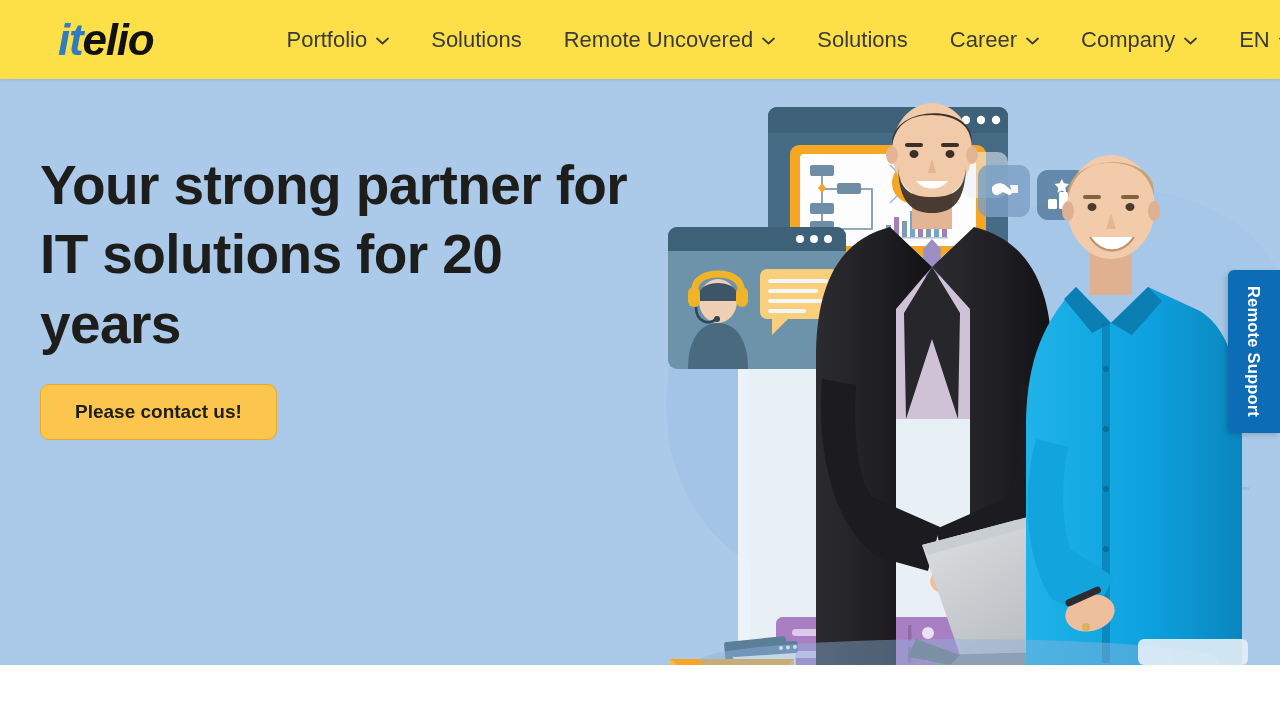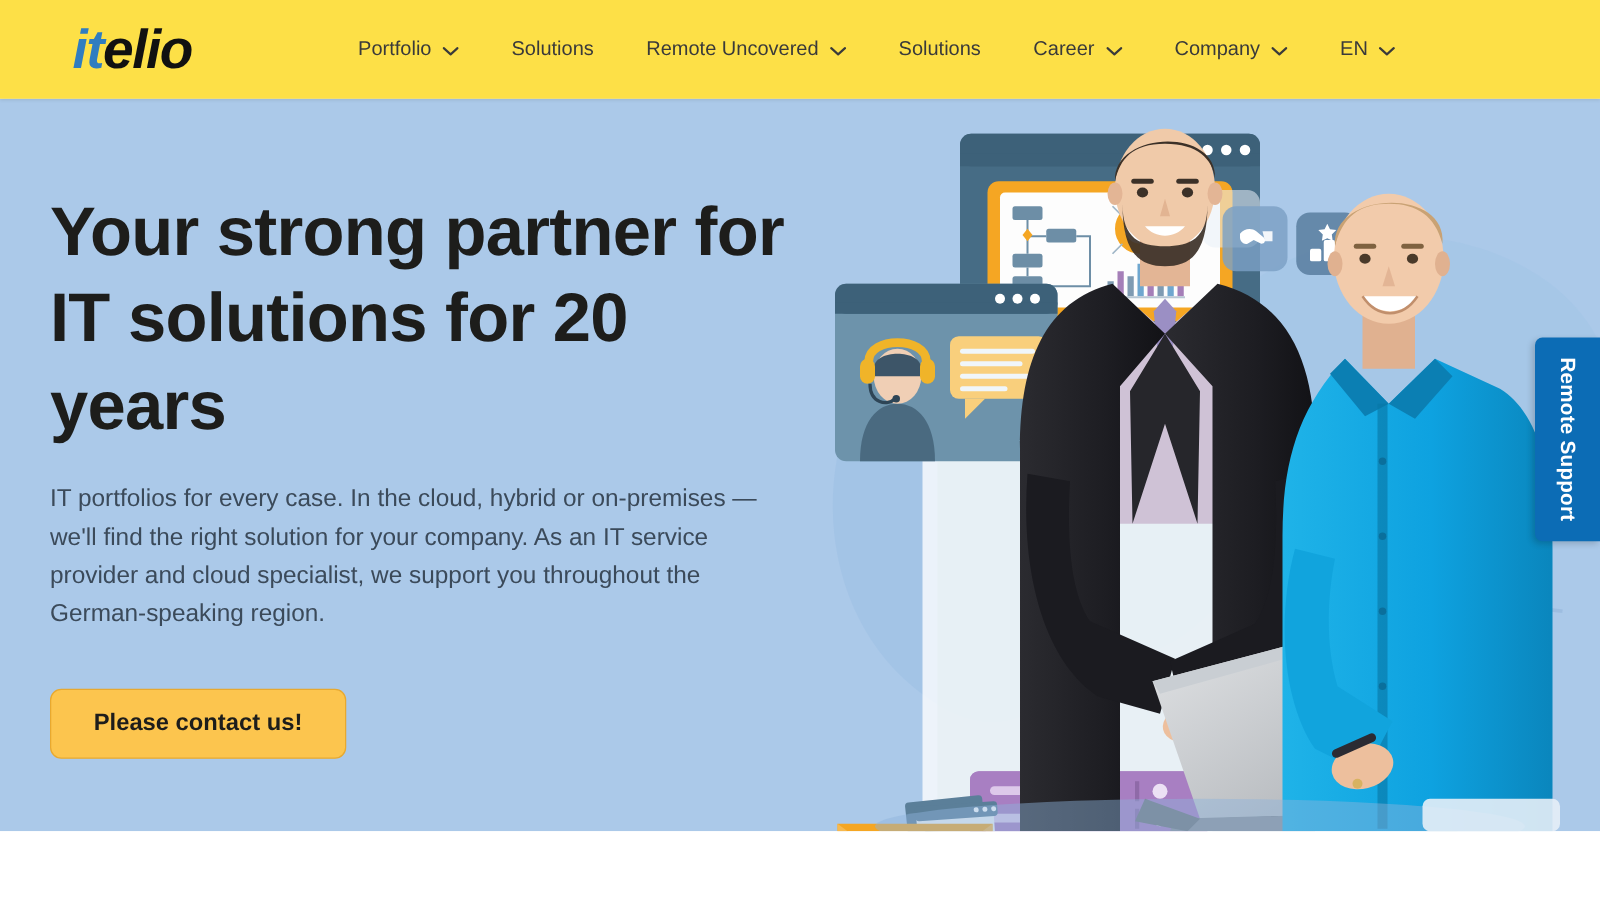--- a/index.html
+++ b/index.html
@@ -42,21 +42,21 @@
     display: flex;
     align-items: center;
     margin-left: 112px;
     gap: 0px;
   }
   .nav-item {
     display: flex;
     align-items: center;
     gap: 9px;
     padding: 0 21px;
-    font-size: 16px;
+    font-size: 22px;
     color: #3a3a3a;
     line-height: 1;
     cursor: pointer;
     white-space: nowrap;
   }
   .chevron { display: inline-block; width: 13px; height: 8px; position: relative; top: 1px; }
   .chevron svg { display: block; }
 
   
   .hero {
@@ -214,21 +214,20 @@
       </span>
     </div>
 
   </nav>
 </div>
 
 <div class="hero">
 
   <div class="hero-text">
     <h1 class="hero-title">Your strong partner for IT solutions for 20 years</h1>
-    <p class="hero-sub">IT portfolios for every case. In the cloud, hybrid or on-premises — we'll find the right solution for your company. As an IT service provider and cloud specialist, we support you throughout the German-speaking region.</p>
     <button class="cta">Please contact us!</button>
   </div>
 
   <div class="illus">
     <svg viewBox="0 0 640 586" xmlns="http://www.w3.org/2000/svg">
       <defs>
         <clipPath id="heroClip">
             <rect x="0" y="0" width="640" height="586"></rect>
           </clipPath>
         <linearGradient id="laptopG" x1="0" y1="0" x2="1" y2="1">

